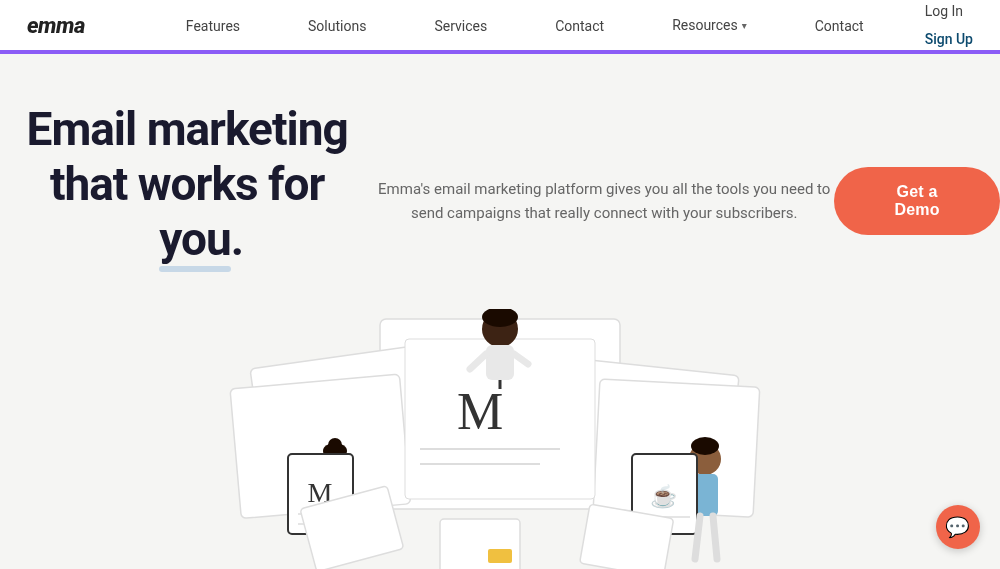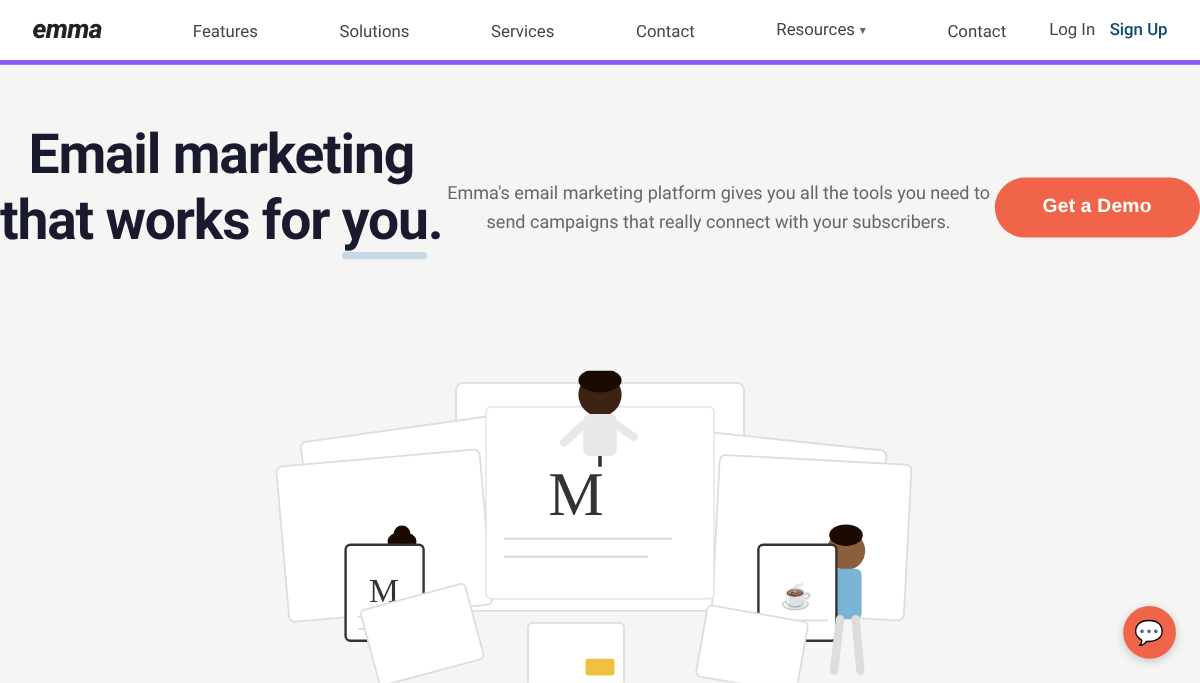--- a/index.html
+++ b/index.html
@@ -43,20 +43,21 @@
       gap: 4px;
     }
     .chevron {
       font-size: 10px;
       color: #666;
     }
     .nav-auth {
       display: flex;
       align-items: flex-start;
       gap: 12px;
+      flex-direction: column;
     }
     .nav-login {
       color: #444;
       font-size: 14px;
       text-decoration: none;
     }
     .nav-signup {
       color: #0c4a6e;
       font-size: 14px;
       text-decoration: none;
@@ -75,20 +76,21 @@
       font-size: 46px;
       font-weight: 700;
       color: #1a1a2e;
       text-align: center;
       line-height: 1.2;
       letter-spacing: -1px;
     }
     .hero-title .you-word {
       position: relative;
       display: inline-block;
+      margin-left: 28px;
     }
     .you-underline {
       position: absolute;
       bottom: -4px;
       left: 0;
       width: 100%;
       height: 6px;
       background: #a8c4e0;
       border-radius: 3px;
       opacity: 0.6;

